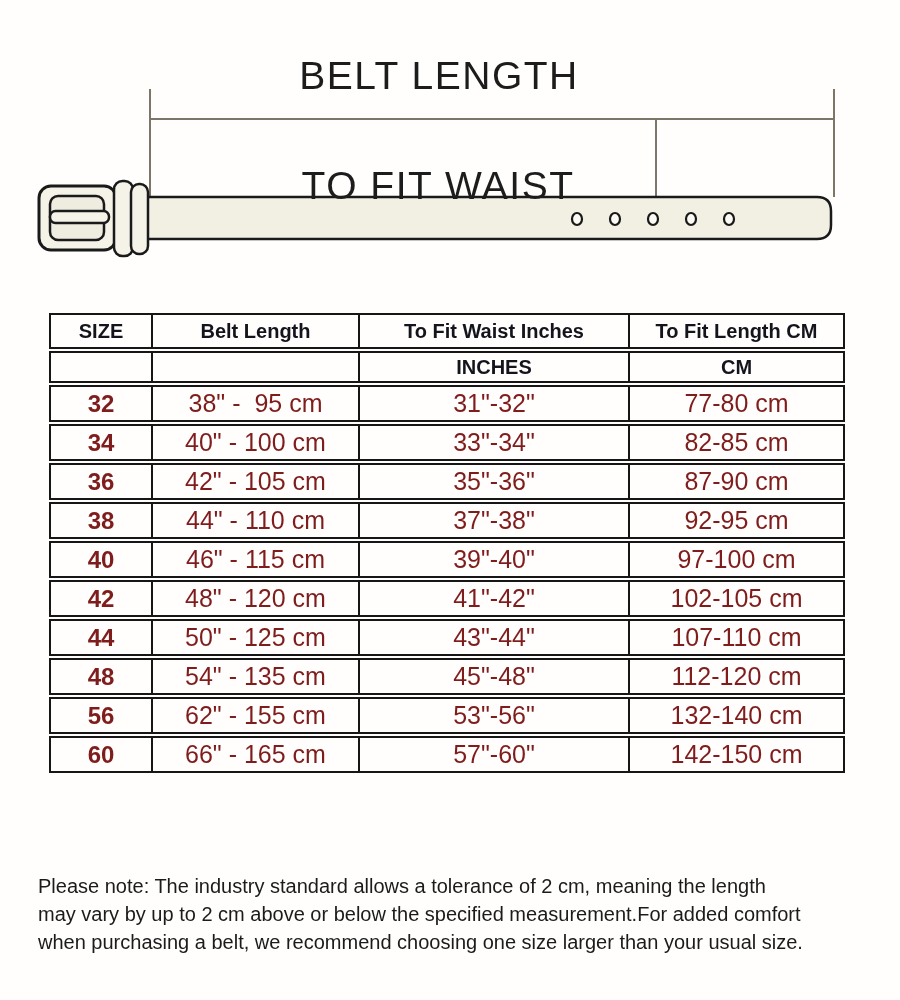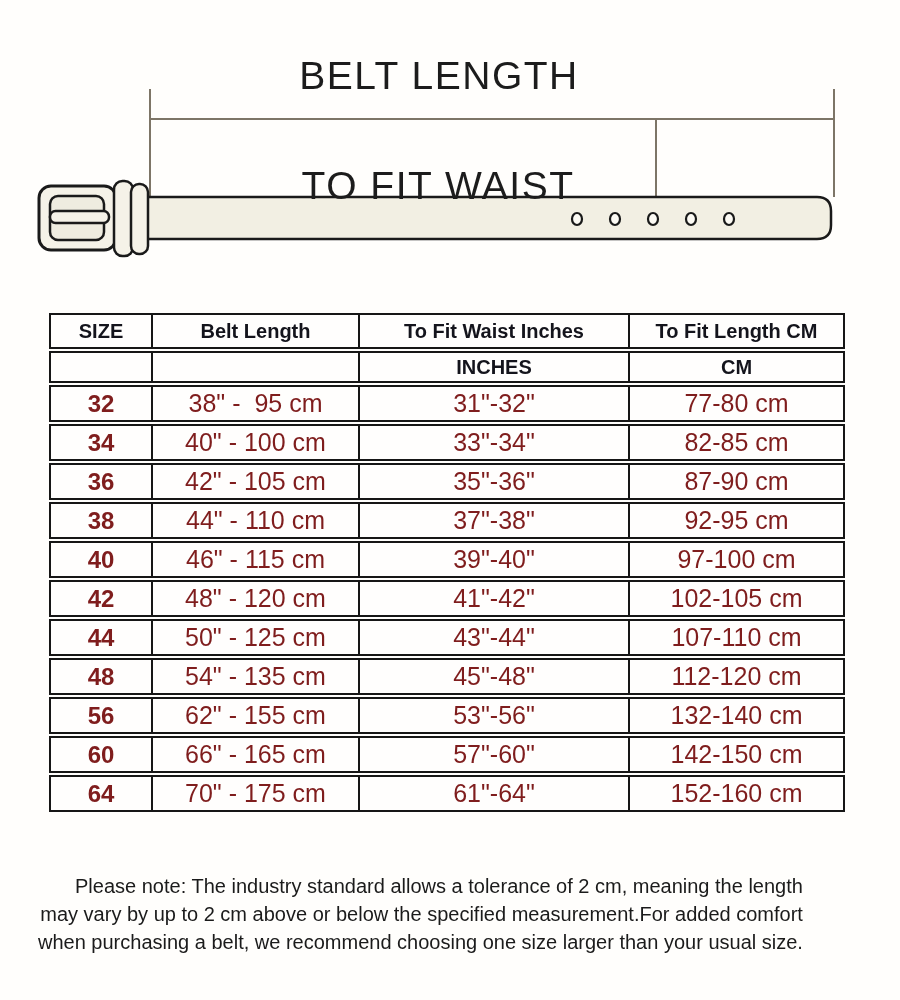--- a/index.html
+++ b/index.html
@@ -64,21 +64,21 @@
   .head .cell, .subhead .cell { font-size: 20px; font-weight: 600; color: #14141c; }
   .cell.size-col { font-weight: 700; font-size: 24px; }
 
   
   #note {
     position: absolute; left: 38px; top: 872px;
     color: #1b1b1b;
     font-size: 20px;
     line-height: 28px;
   }
-  .note-line { white-space: pre; text-align: right; }
+  .note-line { white-space: pre; }
 </style>
 </head>
 <body>
 
 <div id="page">
 
   <div id="diagram">
     <svg id="belt-svg" width="900" height="300" viewBox="0 0 900 300">
 
       <g stroke="#7d7567" stroke-width="2" fill="none">
@@ -191,26 +191,20 @@
       <div class="cell c3">132-140 cm</div>
     </div>
 
     <div class="t-row">
       <div class="cell c0 size-col">60</div>
       <div class="cell c1">66" - 165 cm</div>
       <div class="cell c2">57"-60"</div>
       <div class="cell c3">142-150 cm</div>
     </div>
 
-    <div class="t-row">
-      <div class="cell c0 size-col">64</div>
-      <div class="cell c1">70" - 175 cm</div>
-      <div class="cell c2">61"-64"</div>
-      <div class="cell c3">152-160 cm</div>
-    </div>
 
   </div>
 
   <div id="note">
     <div class="note-line">Please note: The industry standard allows a tolerance of 2 cm, meaning the length</div>
     <div class="note-line">may vary by up to 2 cm above or below the specified measurement.For added comfort</div>
     <div class="note-line">when purchasing a belt, we recommend choosing one size larger than your usual size.</div>
   </div>
 
 </div>

